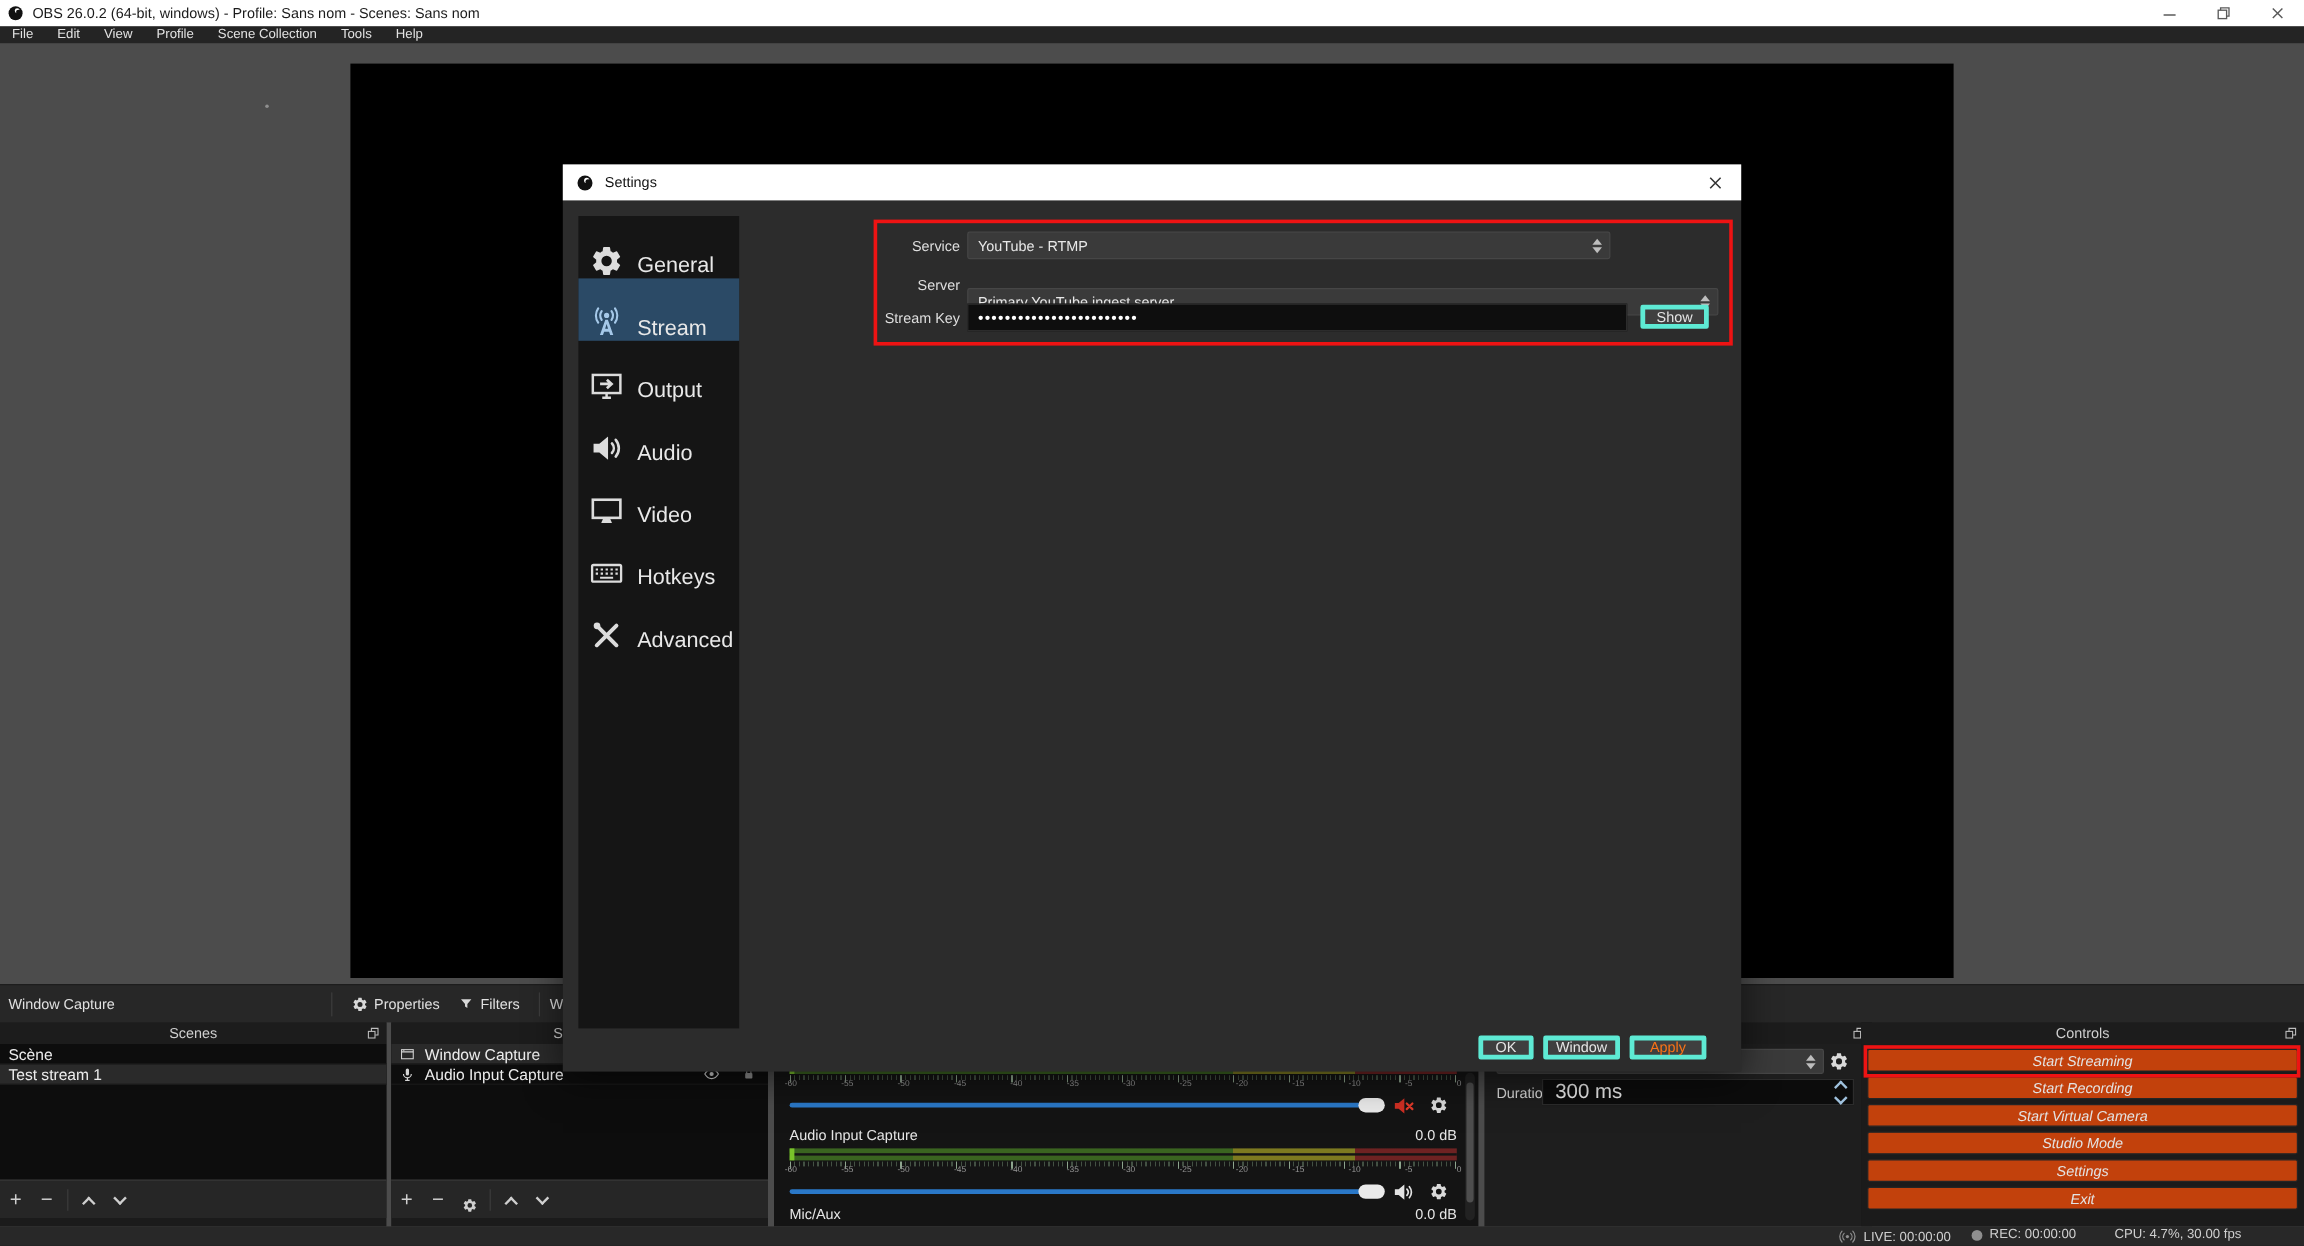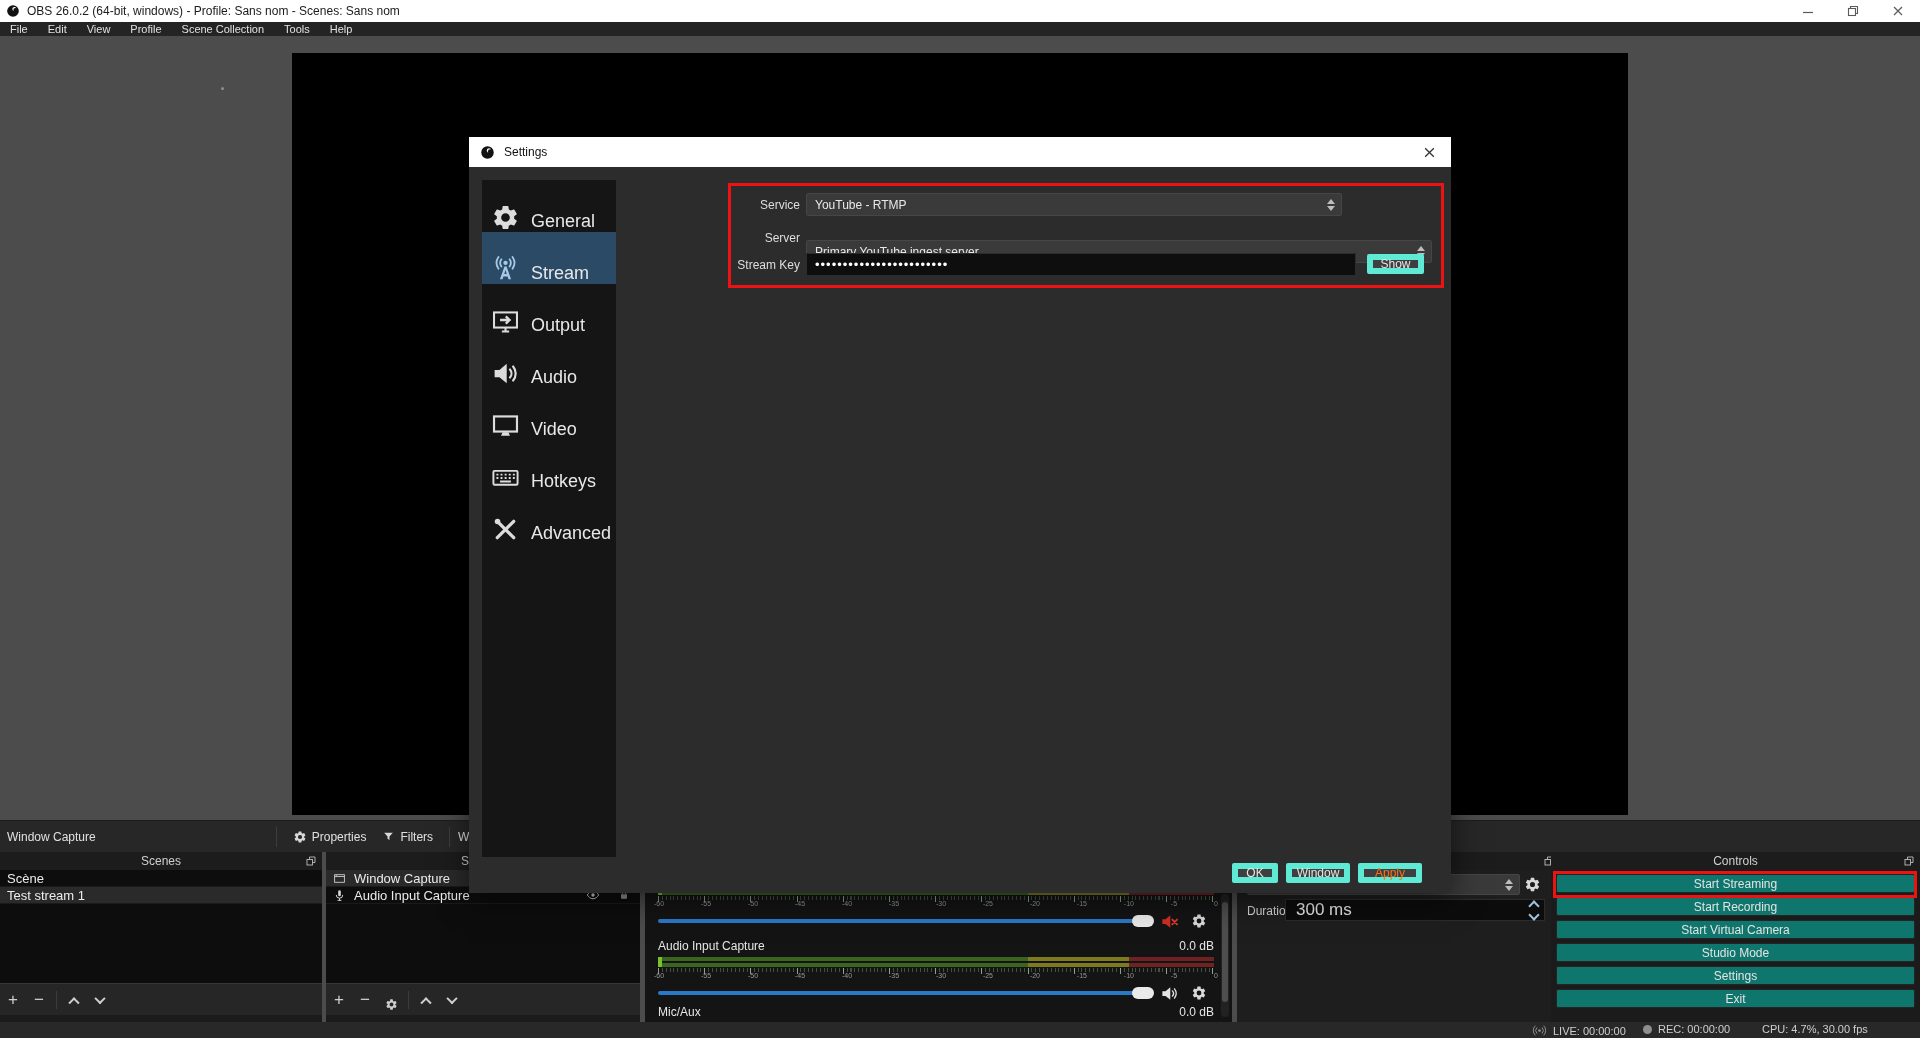--- a/index.html
+++ b/index.html
@@ -78,23 +78,23 @@
   .combo { background:#3a3a3a; border:1px solid #464646; border-radius:2px; color:#e8e8e8;
            font-size:12px; display:flex; align-items:center; }
   .combo .val { flex:1; padding-left:8px; white-space:nowrap; overflow:hidden; }
   .spin { display:flex; flex-direction:column; gap:2px; padding:0 6px; }
   .tri-up { width:0; height:0; border-left:4px solid transparent; border-right:4px solid transparent; border-bottom:5px solid #bdbdbd; }
   .tri-dn { width:0; height:0; border-left:4px solid transparent; border-right:4px solid transparent; border-top:5px solid #bdbdbd; }
   .spinbox { background:#0c0c0c; border:1px solid #2c2c2c; color:#e8e8e8; font-size:17px;
              display:flex; align-items:center; }
   .spinbox .val { flex:1; padding-left:10px; }
   .bluechev { width:8px; height:8px; border-left:2px solid #9fc1dd; border-top:2px solid #9fc1dd; }
-  .ctl-btn { position:absolute; left:5px; right:5px; height:19px; background:#0f766e;
+  .ctl-btn { position:absolute; left:5px; right:5px; height:19px; background:#c2410c;
              border:1px solid #242424; border-radius:2px; color:#e3e3e3; font-size:12px;
-             display:flex; align-items:center; justify-content:center; }
+             display:flex; align-items:center; justify-content:center;font-style:italic; }
 
   
   .statusbar { left:0; top:1022px; width:1920px; height:16px; background:#282828;
                color:#cfcfcf; font-size:11px; }
   .statusbar .item { position:absolute; top:1px; display:flex; align-items:center; gap:6px; }
 
   
   .dialog { left:469px; top:137px; width:982px; height:756px; background:#2c2c2c;
             box-shadow:0 6px 30px rgba(0,0,0,.55); z-index:10; }
   .dlg-titlebar { position:absolute; left:0; top:0; right:0; height:30px; background:#ffffff;
@@ -104,21 +104,21 @@
                align-items:center; justify-content:center; color:#333; }
   .sidebar { position:absolute; left:13px; top:43px; width:134px; height:677px; background:#151515; }
   .side-item { height:52px; display:flex; align-items:flex-end; gap:11px; padding-left:9px;
                color:#e8e8e8; font-size:18px; }
   .side-item .sic { color:#dcdcdc; }
   .side-item.sel { background:#2b4a66; }
   .side-item.sel .sic { color:#a5c8e8; }
   .frm-label { position:absolute; width:120px; text-align:right; color:#dedede; font-size:12px; }
   .key-input { position:absolute; background:#0e0e0e; border:1px solid #2c2c2c; color:#fff;
                font-size:13px; letter-spacing:1px; display:flex; align-items:center; padding-left:8px; }
-  .dlg-btn { position:absolute; height:20px; background:#3f3f3f; border:6px solid #5eead4;
+  .dlg-btn { position:absolute; height:20px; background:#3f3f3f; border:4px solid #5eead4;
              border-radius:2px; color:#e5e5e5; font-size:12px; display:flex; align-items:center;
              justify-content:center; }
   .dlg-btn.disabled { color:#f97316; }
   .red-box { position:absolute; border:3px solid #ee1313; z-index:20; pointer-events:none; }
 </style>
 </head>
 <body>
 
 <svg width="0" height="0" style="position:absolute">
   <defs>

